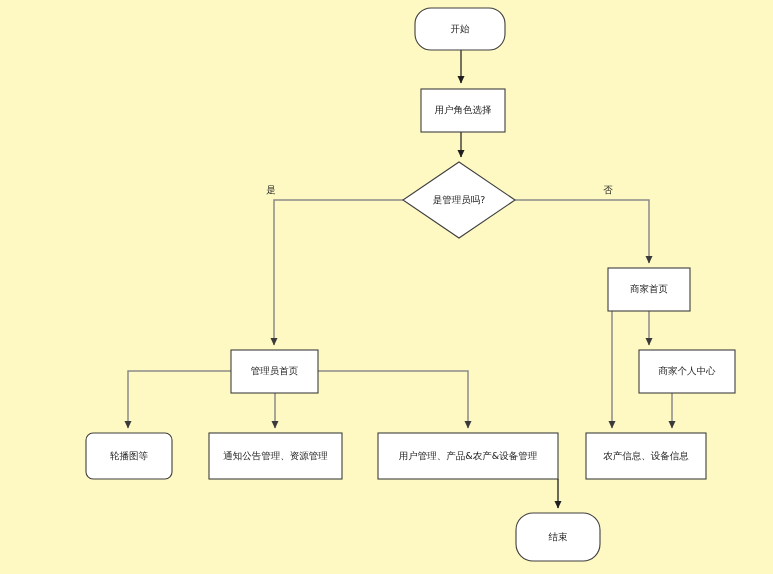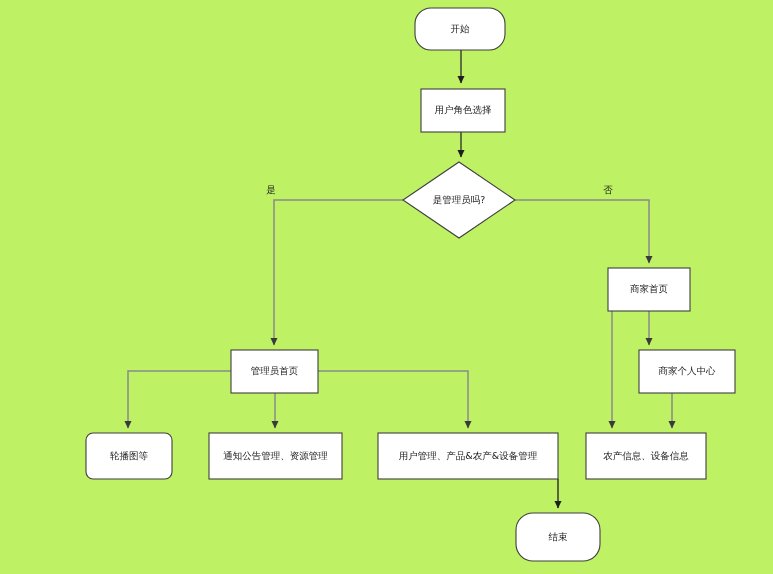--- a/index.html
+++ b/index.html
@@ -1,20 +1,20 @@
 <!DOCTYPE html>
 <html><head>
 <meta charset="utf-8">
 <style>
   html,body{margin:0;padding:0;background:#ffffff;}
   body{
     width:773px;height:574px;overflow:hidden;
     font-family:"DejaVu Sans","Liberation Sans",sans-serif;
   }
-  #flow-root{position:relative;width:773px;height:574px;background:#bef264;}
+  #flow-root{position:relative;width:773px;height:574px;background:#fef9c3;}
   svg#flow-svg{position:absolute;left:0;top:0;width:773px;height:574px;display:block;}
   .node-shape{fill:#ffffff;}
   .node-label{
     font-family:"DejaVu Sans","Liberation Sans",sans-serif;
     font-size:9.5px;
     fill:#1a1a1a;
     text-anchor:middle;
     dominant-baseline:middle;
     white-space:pre;
   }

